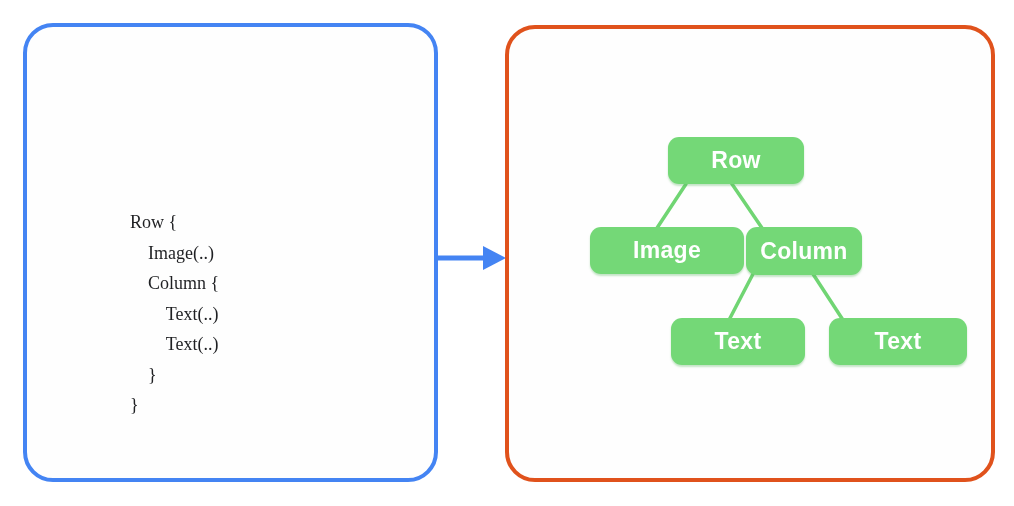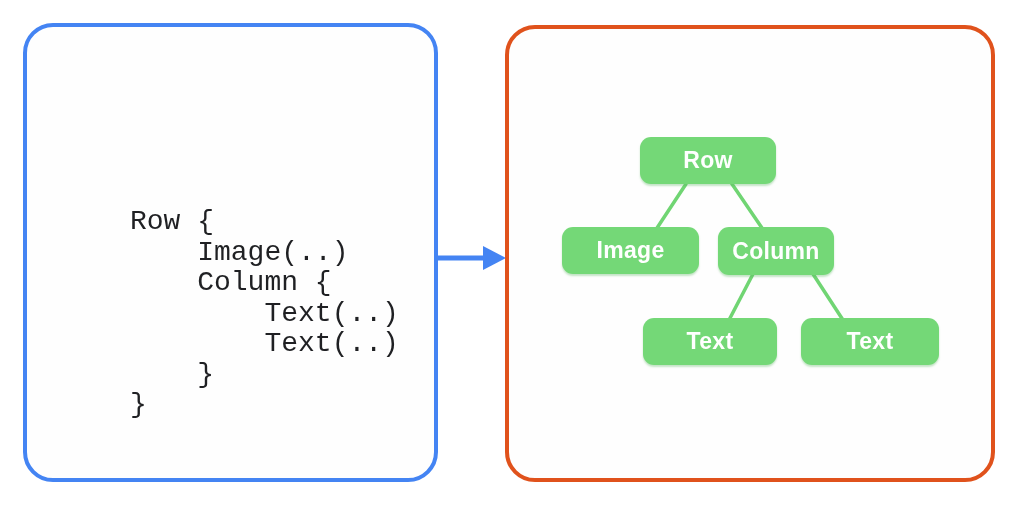--- a/index.html
+++ b/index.html
@@ -26,22 +26,22 @@
     box-sizing: border-box;
     border: 4px solid #4484f3;
     border-radius: 30px;
     background: #fefefe;
   }
   .code-snippet {
     position: absolute;
     left: 103px;
     top: 180px;
     margin: 0;
-    font-family: Liberation Mono, monospace;
-    font-size: 28px;
+    font-family: Liberation Serif, serif;
+    font-size: 18px;
     line-height: 30.5px;
     color: #1f2023;
     white-space: pre;
   }
 
   
   .arrow-svg {
     position: absolute;
     left: 435px;
     top: 242px;
@@ -79,23 +79,24 @@
     background: #74d877;
     border-radius: 11px;
     color: #ffffff;
     font-size: 23px;
     font-weight: bold;
     letter-spacing: 0.3px;
     display: flex;
     align-items: center;
     justify-content: center;
     box-shadow: 0 2px 2px rgba(90, 180, 95, 0.35);
+    margin-left: 28px;
   }
   .node-row    { left: 640px; top: 137px; width: 136px; height: 47px; }
-  .node-image  { left: 562px; top: 227px; width: 137px; height: 47px; }
+  .node-image  { left: 562px; top: 227px; width: 154px; height: 47px; }
   .node-column { left: 718px; top: 227px; width: 116px; height: 48px; }
   .node-text1  { left: 643px; top: 318px; width: 134px; height: 47px; }
   .node-text2  { left: 801px; top: 318px; width: 138px; height: 47px; }
 </style>
 </head>
 <body>
 
 <div class="canvas">
 
   <div class="code-panel">

